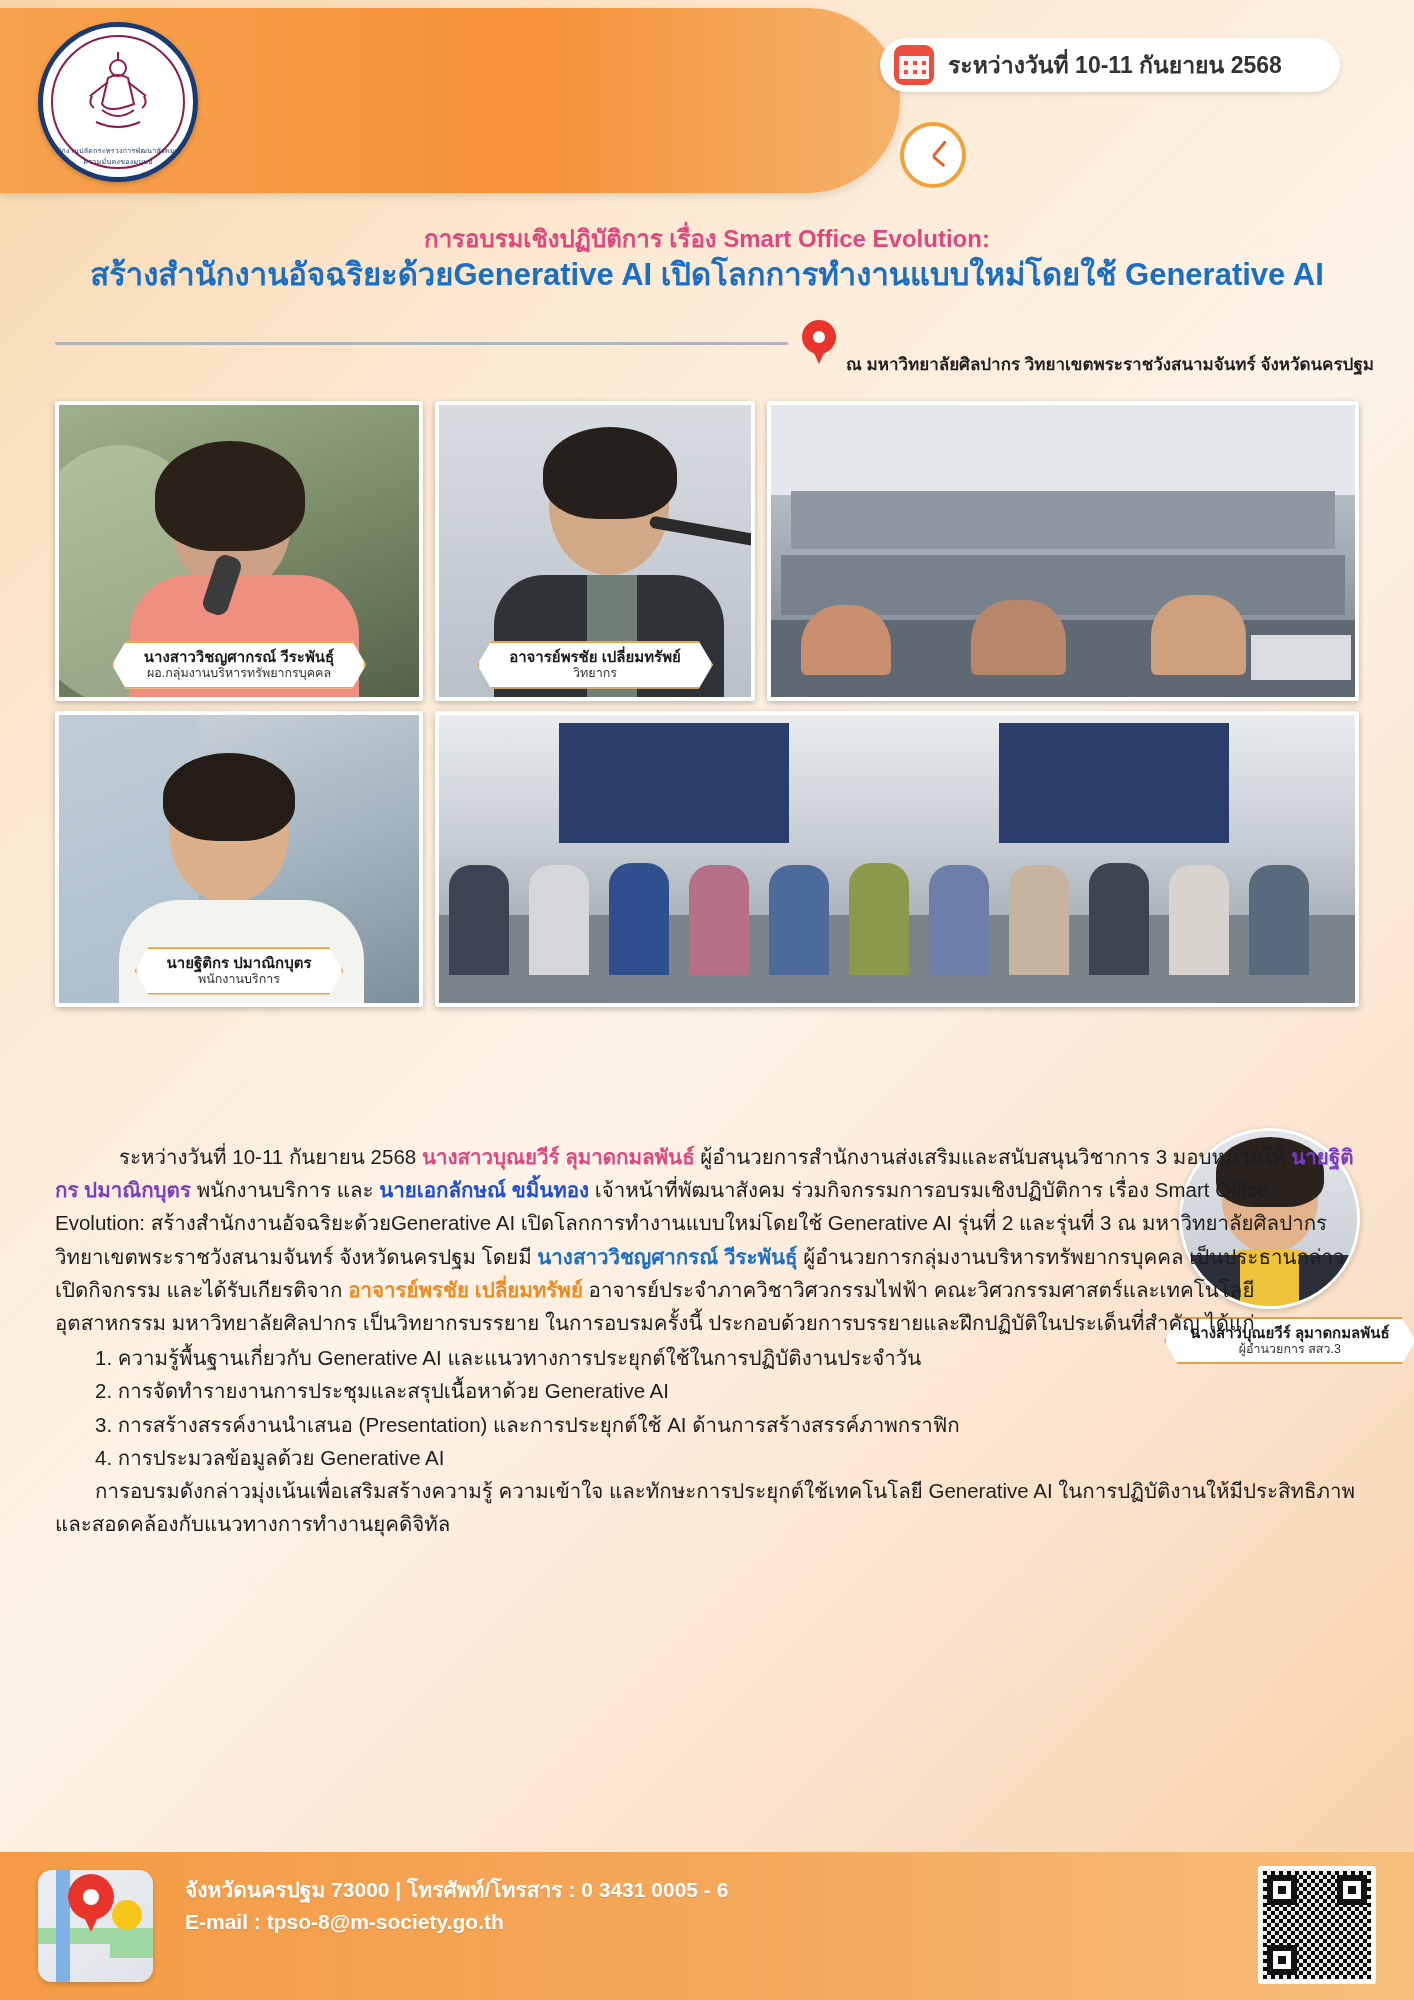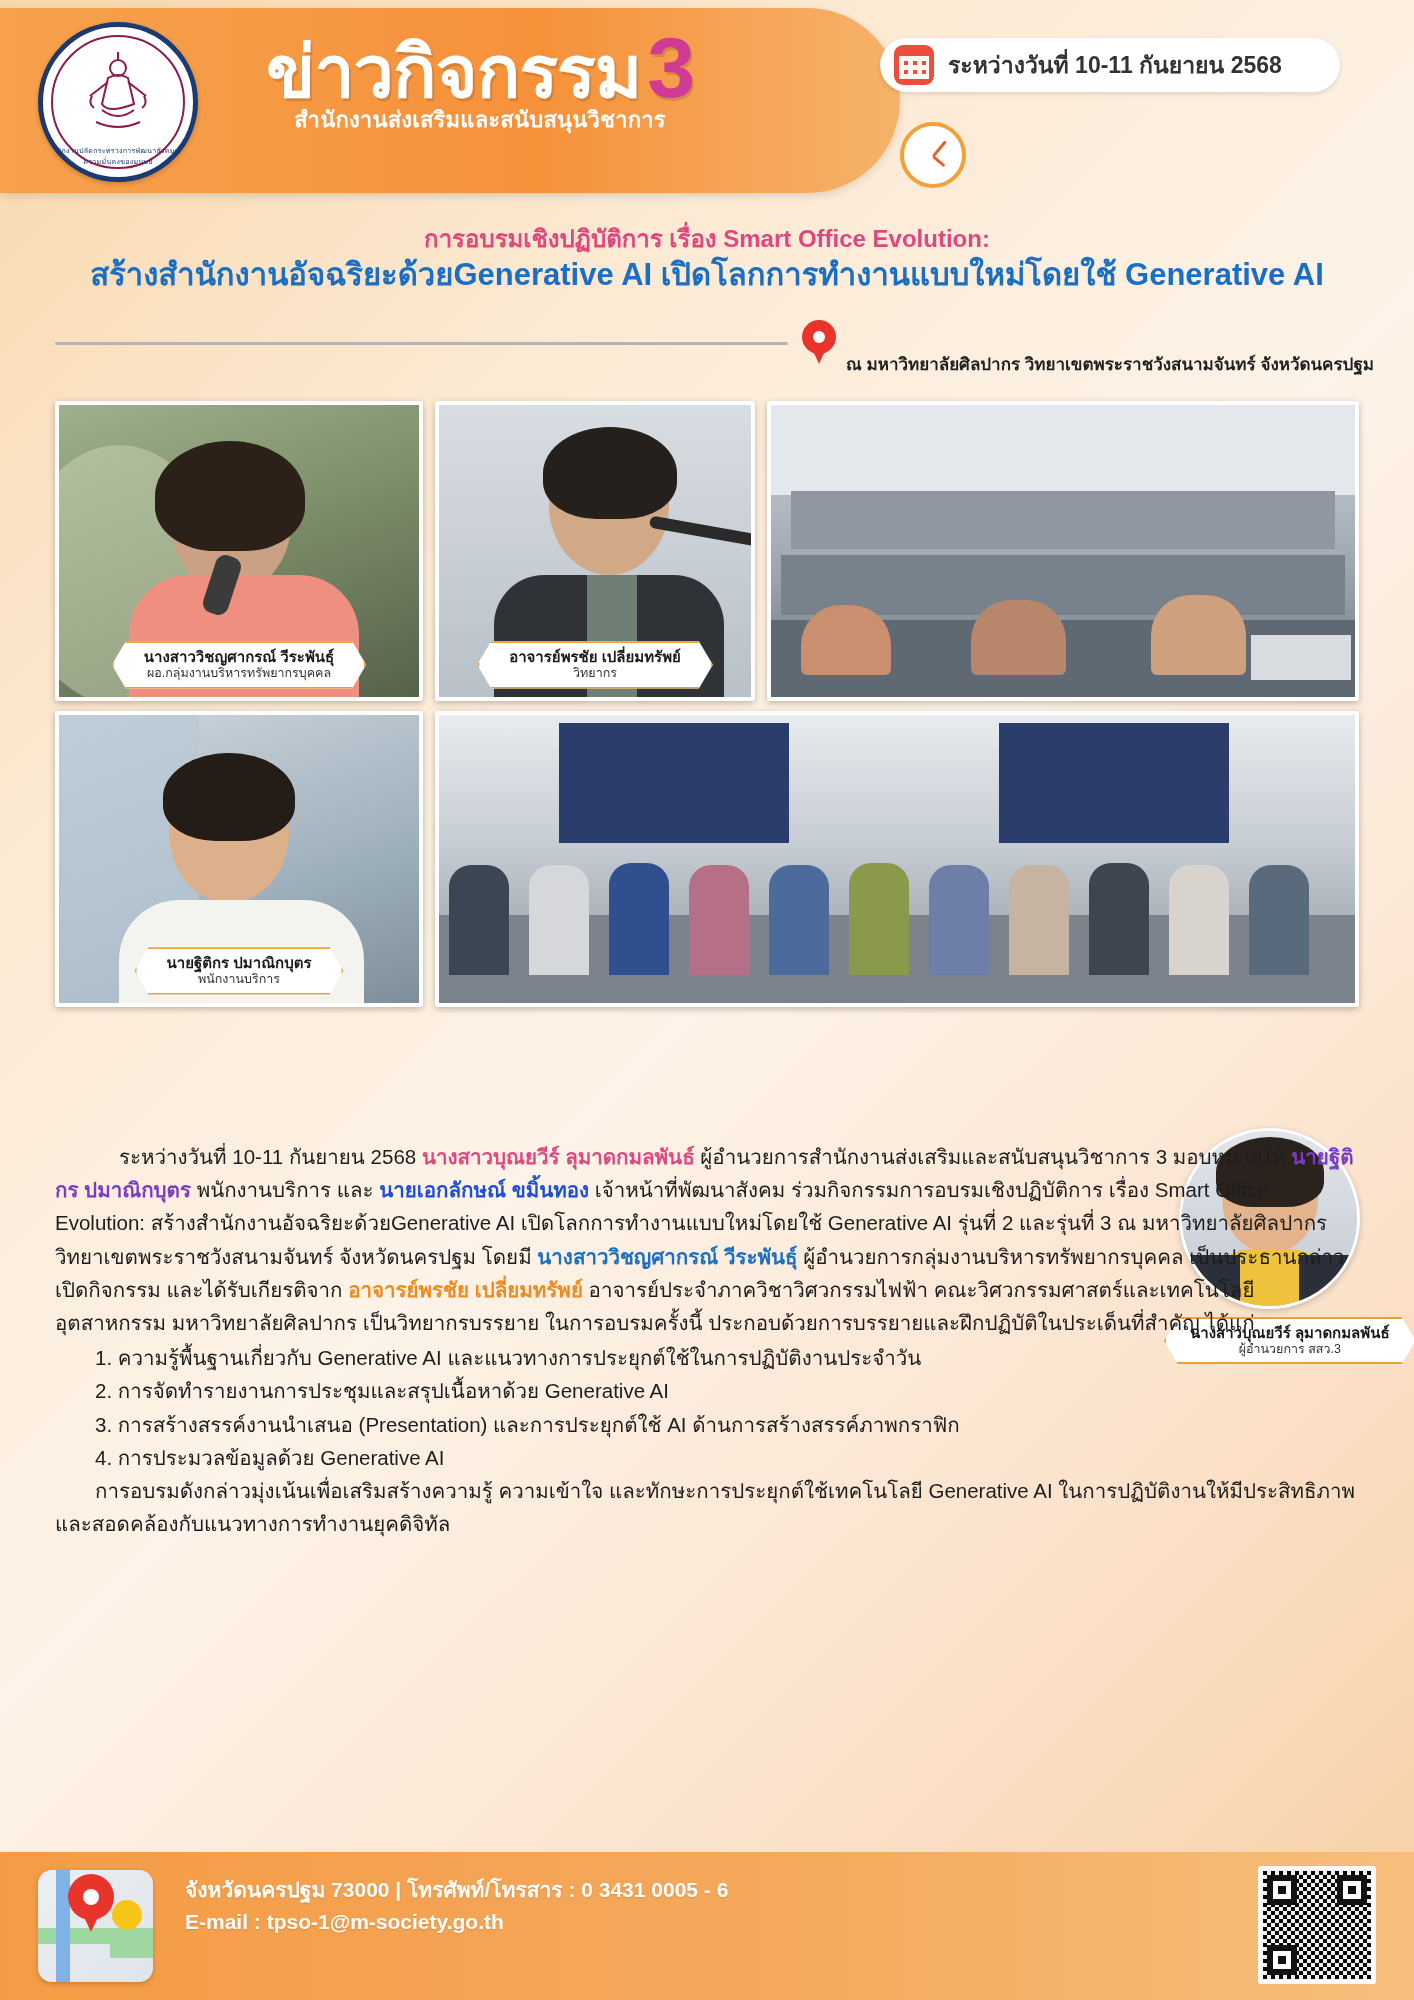--- a/index.html
+++ b/index.html
@@ -405,26 +405,20 @@
           <path d="M26 26 q10 -6 20 0 l6 26 q-26 10 -32 0 z"></path>
           <path d="M26 30 L8 44 M46 30 L64 44"></path>
           <path d="M10 44 q-4 8 2 12 M62 44 q4 8 -2 12"></path>
           <path d="M20 58 q16 12 32 0"></path>
           <path d="M14 70 q22 10 44 0"></path>
         </g>
       </svg>
       <div class="seal-text">สำนักงานปลัดกระทรวงการพัฒนาสังคมและความมั่นคงของมนุษย์</div>
     </div>
 
-    <div class="title-block">
-      <div class="news-title">
-        <span>ข่าวกิจกรรม</span><span class="num">3</span>
-      </div>
-      <div class="news-sub">สำนักงานส่งเสริมและสนับสนุนวิชาการ</div>
-    </div>
 
     <div class="pill date">
       <span class="cal-icon"></span>
       <span>ระหว่างวันที่ 10-11 กันยายน 2568</span>
     </div>
 
     <div class="clock-icon"></div>
   </div>
 
   <div class="headline">
@@ -551,21 +545,21 @@
       <div class="pinbig">
         <div class="b"></div>
           <div class="t"></div>
           <div class="d"></div>
       </div>
       <div class="pinsm"></div>
     </div>
 
     <div class="footer-text">
       <div>จังหวัดนครปฐม 73000  |  โทรศัพท์/โทรสาร : 0 3431 0005 - 6</div>
-      <div>E-mail : tpso-1@m-society.go.th</div>
+      <div>E-mail : tpso-8@m-society.go.th</div>
     </div>
 
     <div class="qr">
       <div class="qr-grid"></div>
       <div class="qr-eye" style="left:9px;top:9px;">
           <i></i>
         </div>
       <div class="qr-eye" style="right:9px;top:9px;">
           <i></i>
         </div>

